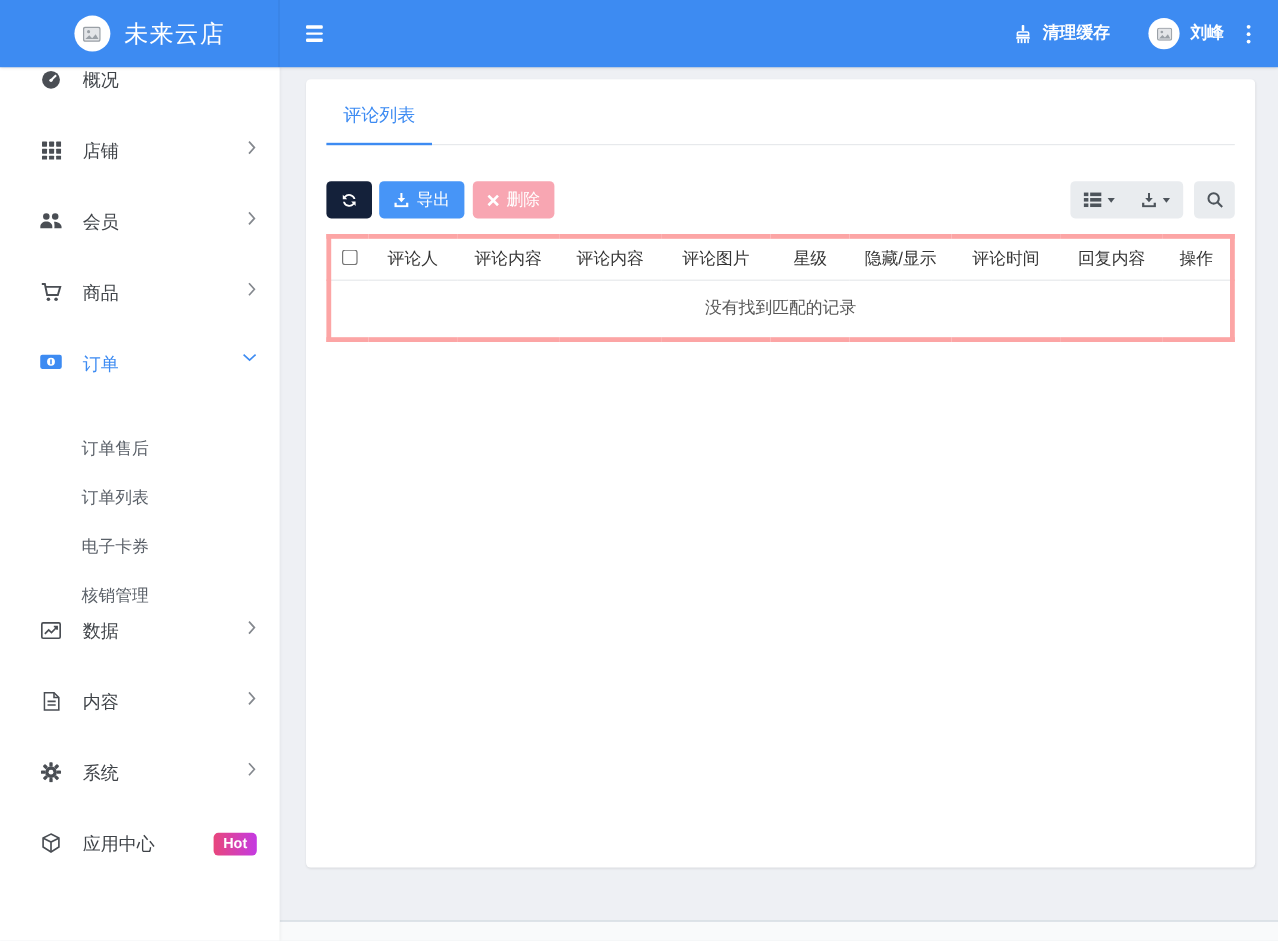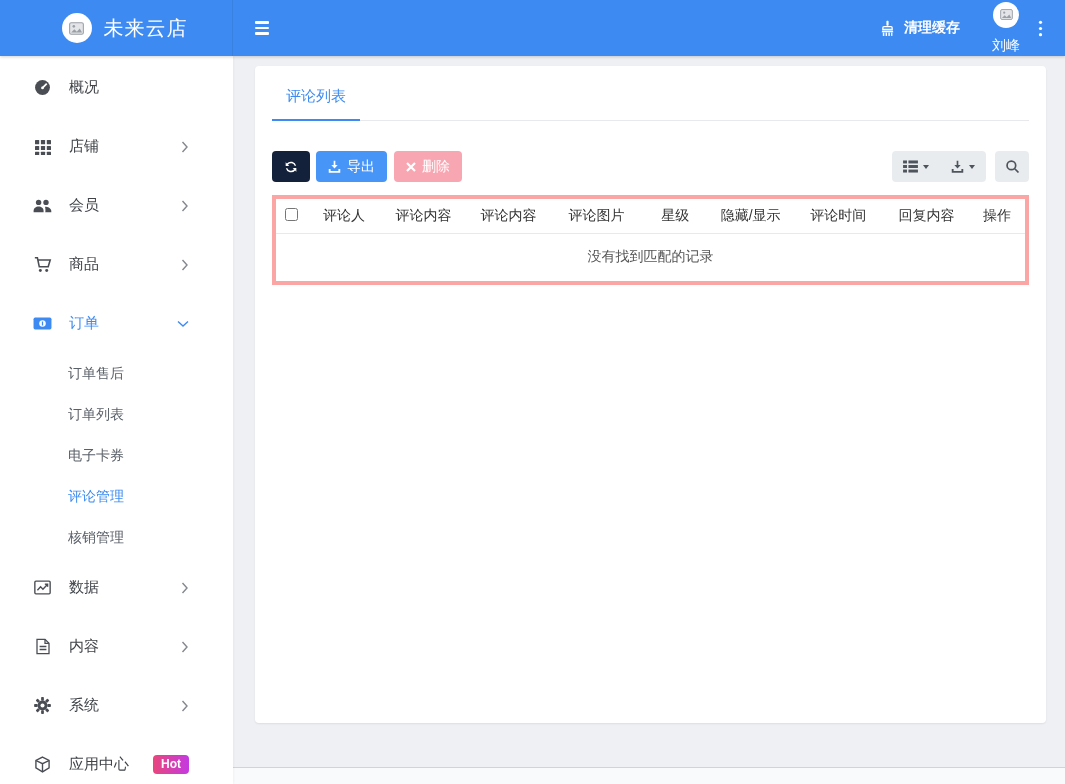--- a/index.html
+++ b/index.html
@@ -25,36 +25,36 @@
   .brand-logo {
     width:30px; height:30px; border-radius:50%; background:#fff;
     display:flex; align-items:center; justify-content:center;
   }
   .brand-title { color:#fff; font-size:20px; margin-left:12px; letter-spacing:1px; }
   .topbar-main { flex:1; display:flex; align-items:center; padding:0 20px 0 22px; }
   .hamburger { display:flex; flex-direction:column; gap:3px; cursor:pointer; }
   .hamburger i { display:block; width:14px; height:2.6px; background:#fff; border-radius:1px; }
   .topbar-right { margin-left:auto; display:flex; align-items:center; color:#fff; }
   .clear-cache { display:flex; align-items:center; gap:8px; font-size:14px; font-weight:bold; cursor:pointer;justify-content:flex-end; }
-  .user { display:flex; align-items:center; gap:9px; font-size:14px; font-weight:normal; margin-left:32px; cursor:pointer;flex-direction:column; }
+  .user { display:flex; align-items:center; gap:9px; font-size:14px; font-weight:bold; margin-left:32px; cursor:pointer; }
   .avatar {
     width:26px; height:26px; border-radius:50%; background:#fff;
     display:flex; align-items:center; justify-content:center;
   }
   .dots { margin-left:16px; cursor:pointer; padding:4px 2px; }
 
   
   .sidebar {
     position:absolute; top:56px; left:0; bottom:0; width:233px;
     background:#fff; z-index:10; padding-top:2px;
     box-shadow:1px 0 2px rgba(0,0,0,.04);
   }
   .menu-item {
-    height:59px; display:flex; align-items:center;
-    padding:0 44px 0 33px; font-size:15px; color:#3f4348; cursor:pointer;
+    height:59px; display:flex; align-items:flex-start;
+    padding:0 19px 0 33px; font-size:15px; color:#3f4348; cursor:pointer;
   }
   .mi-icon { width:19px; color:#4a4e54; display:flex; justify-content:center; }
   .mi-label { margin-left:17px; }
   .mi-chevron { margin-left:auto; color:#84888e; display:flex; }
   .menu-item.active, .menu-item.active .mi-icon, .menu-item.active .mi-chevron { color:#3d8bf2; }
   .submenu-item {
     height:41px; display:flex; align-items:center;
     padding-left:68px; font-size:14px; color:#5a6068; cursor:pointer;
   }
   .submenu-item.active { color:#3d8bf2; }
@@ -271,23 +271,20 @@
 
   <div class="submenu">
     <div class="submenu-item">
       <span>订单售后</span>
     </div>
     <div class="submenu-item">
       <span>订单列表</span>
     </div>
     <div class="submenu-item">
       <span>电子卡券</span>
-    </div>
-    <div class="submenu-item active">
-      <span>评论管理</span>
     </div>
     <div class="submenu-item">
       <span>核销管理</span>
     </div>
   </div>
 
   <div class="menu-item">
     <span class="mi-icon">
       <svg width="17" height="17" viewBox="0 0 16 16" fill="none" stroke="currentColor" stroke-width="1.3">
         <rect x="0.8" y="2" width="14.4" height="12" rx="1"></rect>

